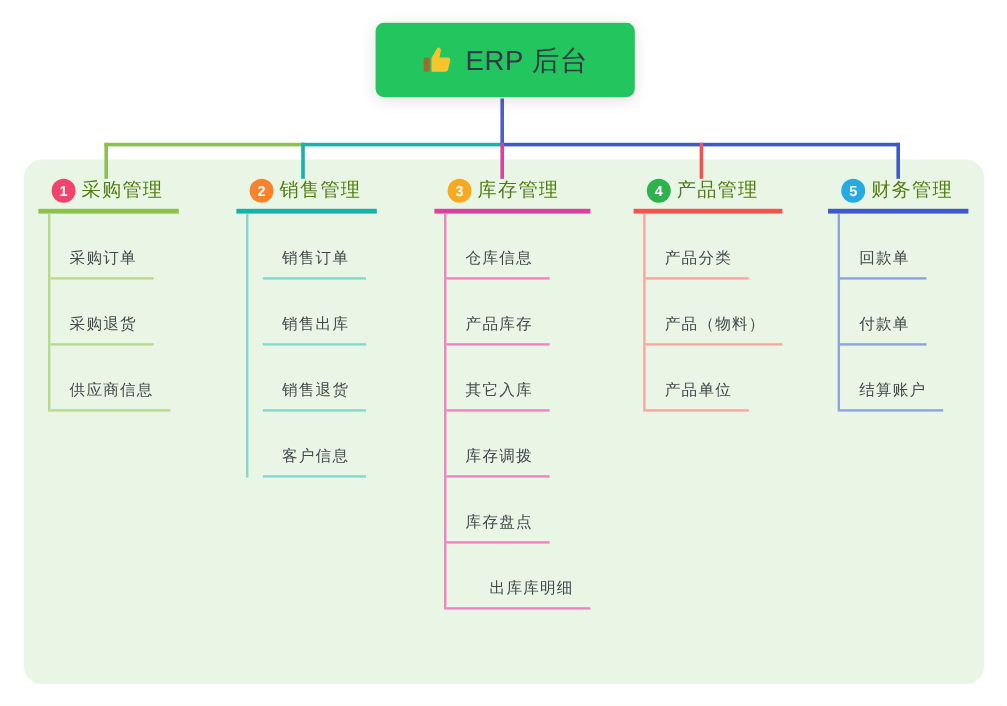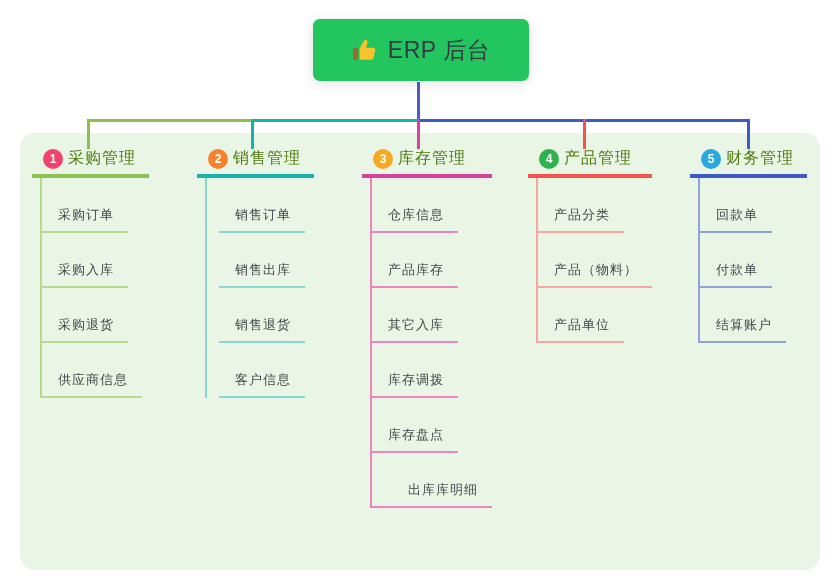--- a/index.html
+++ b/index.html
@@ -72,23 +72,20 @@
 
   <div id="branches">
       <div class="branch" style="left: 32px;">
         <div class="branch-header" style="border-bottom-color: rgb(140, 193, 82);">
           <span class="badge" style="background: rgb(241, 67, 107);">1</span>
           <span class="branch-label">采购管理</span>
         </div>
         <div class="branch-children" style="border-left-color: rgb(183, 218, 140);">
           <div class="child">
             <div class="child-inner" style="border-bottom-color: rgb(183, 218, 140);"><span class="child-label">采购订单</span></div>
-          </div>
-          <div class="child">
-            <div class="child-inner" style="border-bottom-color: rgb(183, 218, 140);"><span class="child-label">采购入库</span></div>
           </div>
           <div class="child">
             <div class="child-inner" style="border-bottom-color: rgb(183, 218, 140);"><span class="child-label">采购退货</span></div>
           </div>
           <div class="child">
             <div class="child-inner" style="border-bottom-color: rgb(183, 218, 140);"><span class="child-label">供应商信息</span></div>
           </div>
         </div>
       </div>
       <div class="branch" style="left: 197px;">

